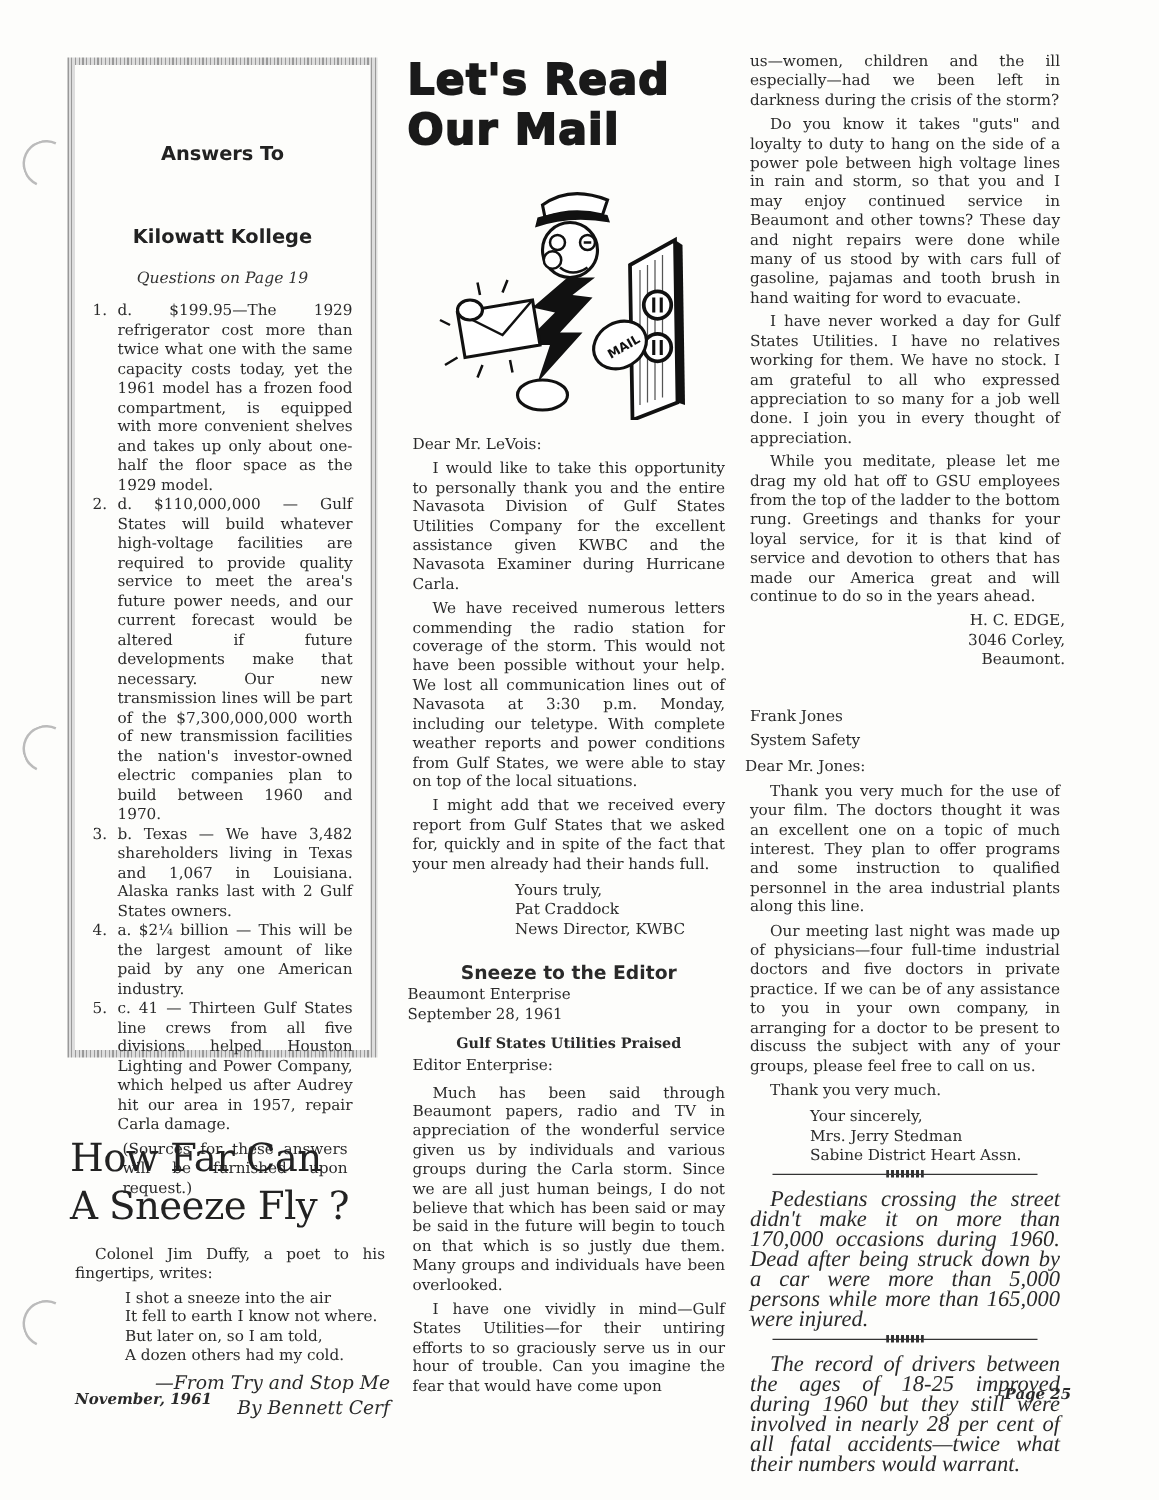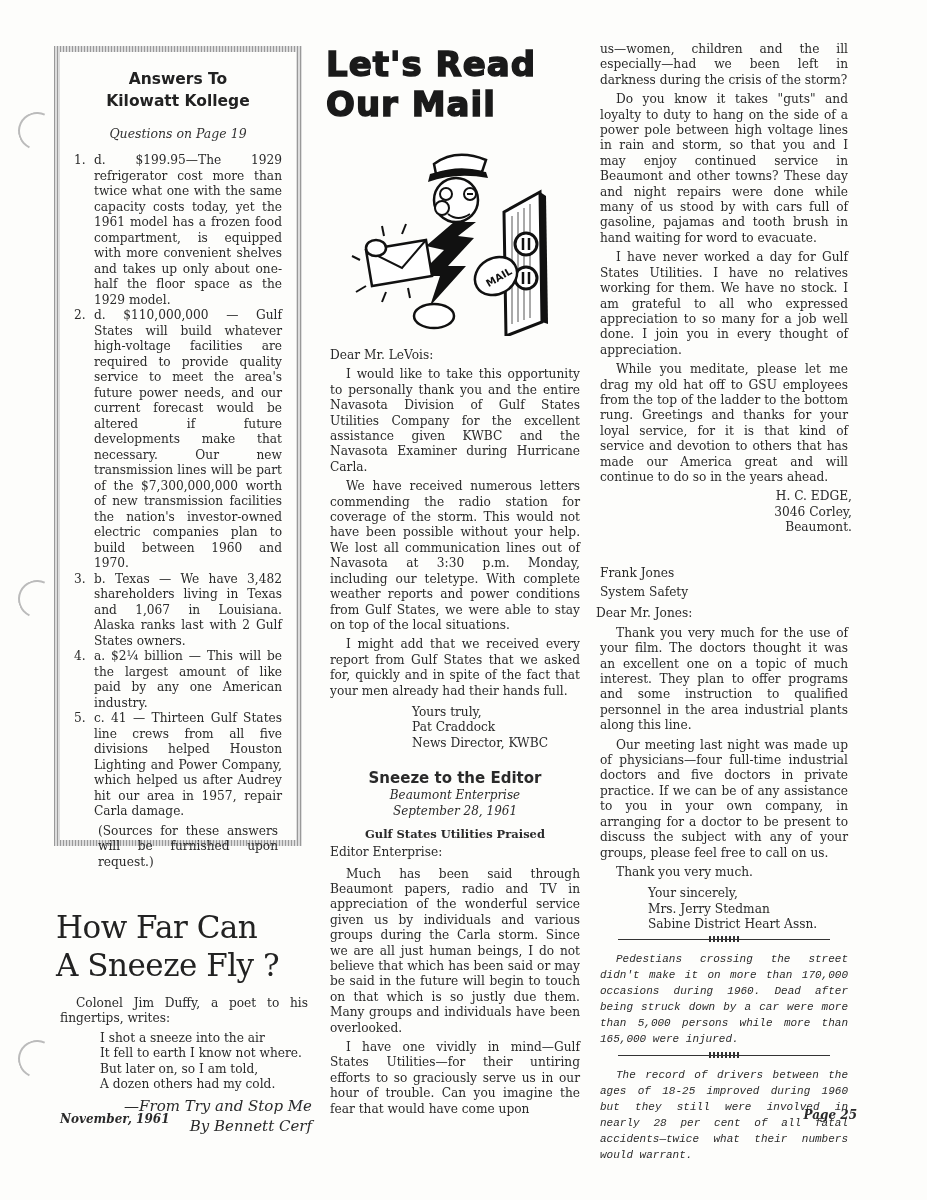--- a/index.html
+++ b/index.html
@@ -14,51 +14,51 @@
   .hole{position:absolute;left:18px;width:34px;height:34px;border-radius:50%;
         border-left:2px solid #bbb;border-top:2px solid #bbb;border-right:2px solid transparent;border-bottom:2px solid transparent;transform:rotate(-20deg);}
 
   
   #answers{left:54px;top:46px;width:248px;height:800px;box-sizing:border-box;padding:16px 14px 10px 14px;
      border:6px solid transparent;
      background:
        linear-gradient(#fdfdfb,#fdfdfb) padding-box,
        repeating-linear-gradient(90deg,#999 0 1px,#ddd 1px 3px) border-box;}
   #answers .hdr{font-family:"DejaVu Sans","Liberation Sans",sans-serif;font-weight:bold;font-size:15.5px;
-     text-align:center;line-height:22px;color:#222;}
+     text-align:center;line-height:22px;color:#222;margin-top:44px;}
   #answers .sub{font-style:italic;text-align:center;font-size:12.5px;margin:14px 0 12px 0;color:#333;}
   #answers ol{list-style:none;margin:0;padding:0;}
   #answers li{position:relative;padding-left:20px;font-size:12.2px;line-height:15.5px;text-align:justify;}
   #answers li .num{position:absolute;left:0;top:0;}
   #answers .note{padding-left:20px;font-size:12.2px;line-height:15.5px;text-align:justify;}
 
   
   #sneeze{left:56px;top:908px;width:256px;}
   #sneeze h2{font-family:"DejaVu Serif","Liberation Serif",serif;font-weight:normal;font-size:31px;line-height:38px;margin:0 0 12px 0;color:#222;letter-spacing:-0.5px;}
   .poem{padding-left:44px;font-size:12.2px;line-height:15.4px;margin-top:2px;}
   .attrib{text-align:right;font-style:italic;font-size:15px;line-height:20px;margin-top:4px;}
 
   
   #mid{left:326px;top:44px;width:258px;}
   .big-title{font-family:"DejaVu Sans","Liberation Sans",sans-serif;font-weight:900;font-size:34px;line-height:40px;text-align:left;color:#1a1a1a;letter-spacing:1px;-webkit-text-stroke:1.5px #1a1a1a;}
   .illus{width:258px;height:210px;margin:2px 0 4px 0;}
   .sig{padding-left:86px;font-size:12.2px;line-height:15.4px;}
   .sec-title{font-family:"DejaVu Sans","Liberation Sans",sans-serif;font-weight:bold;font-size:15px;text-align:center;margin-top:18px;}
-  .sec-sub{font-style:italic;text-align:center;font-size:12px;line-height:16px;}
+  .sec-sub{text-align:left;font-size:12px;line-height:16px;}
   .sec-head{font-weight:bold;text-align:center;font-size:11.5px;margin:8px 0 4px;}
 
   
   #right{left:596px;top:38px;width:256px;}
   .sig-r{text-align:right;font-size:12.2px;line-height:15.4px;}
   .sig-l{padding-left:52px;font-size:12.2px;line-height:15.4px;}
   .rule{height:10px;position:relative;margin:2px 0 6px 0;}
   .rule::before{content:"";position:absolute;left:22px;right:22px;top:4px;border-top:1.5px solid #333;}
   .rule::after{content:"";position:absolute;left:50%;top:1px;width:30px;height:6px;margin-left:-15px;
         background:repeating-linear-gradient(90deg,#333 0 2px,transparent 2px 4px);}
-  .filler{font-family:Liberation Mono, monospace;font-style:italic;font-size:11px;line-height:16px;text-align:justify;}
+  .filler{font-family:Liberation Serif, serif;font-style:italic;font-size:18px;line-height:16px;text-align:justify;}
 
   .foot{position:absolute;font-weight:bold;font-style:italic;font-size:12px;}
 </style>
 </head>
 <body>
 
 <div class="hole" style="top:112px;"></div>
 <div class="hole" style="top:580px;"></div>
 <div class="hole" style="top:1040px;"></div>
 

